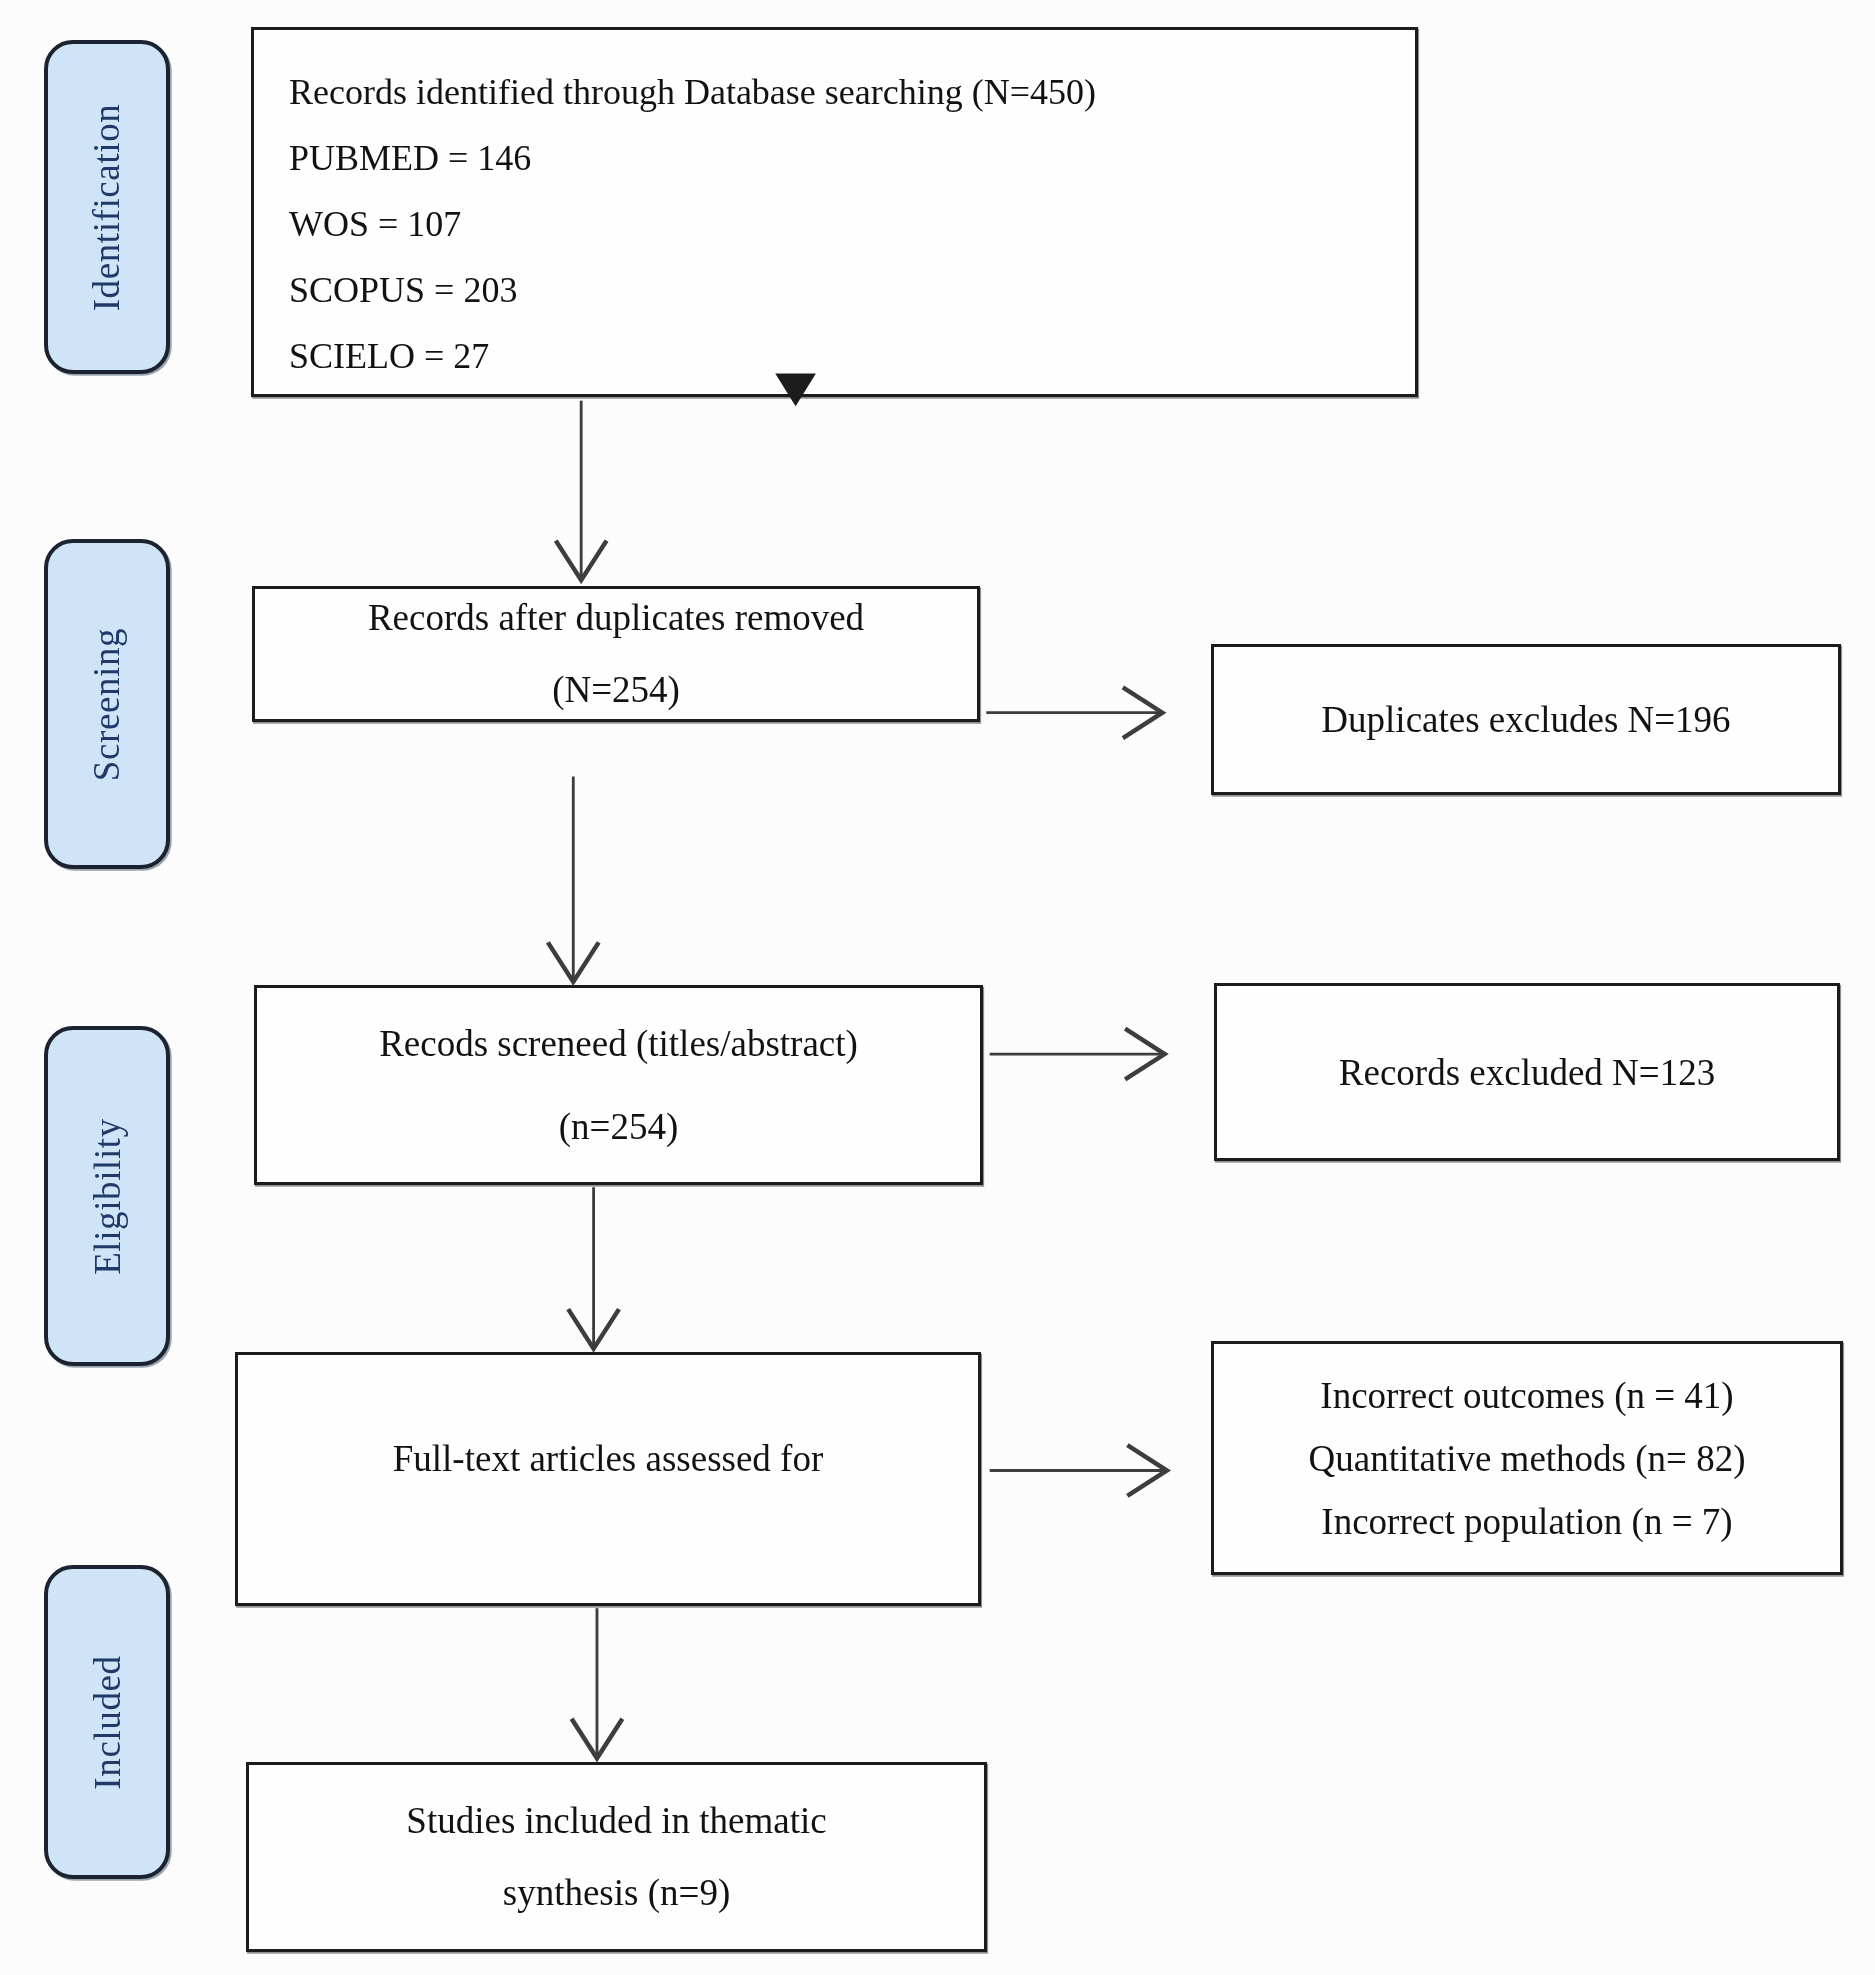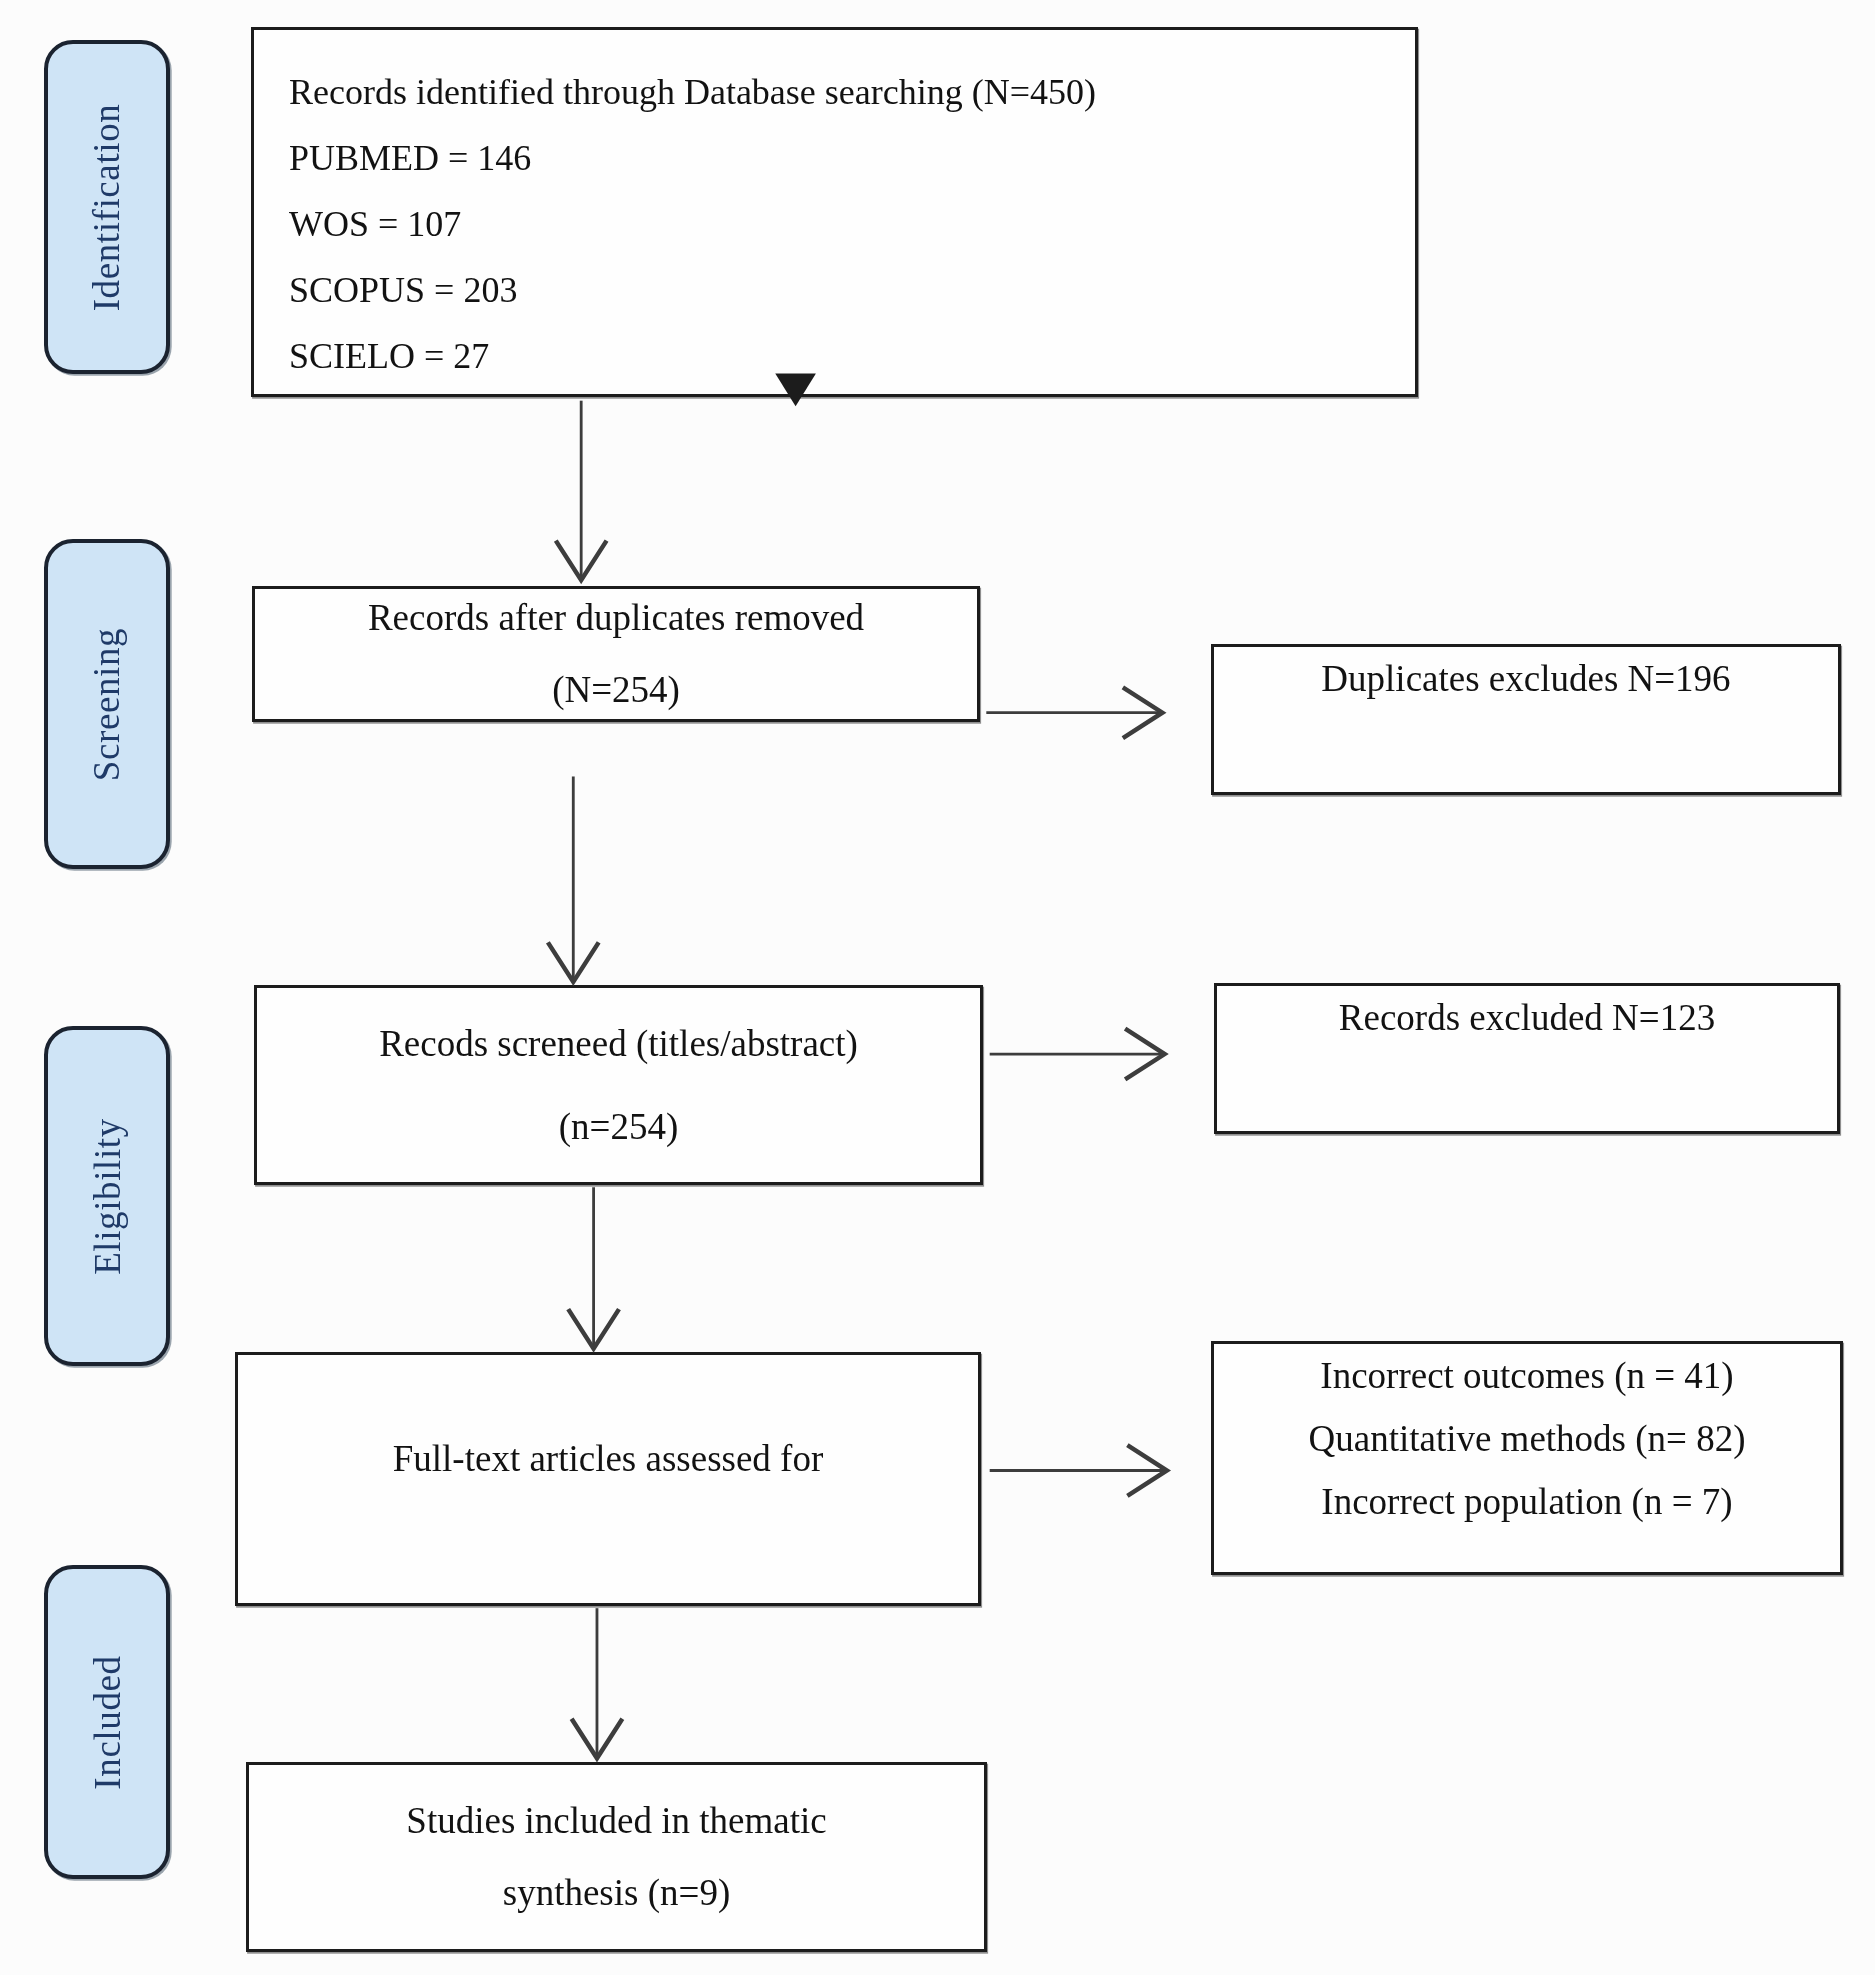--- a/index.html
+++ b/index.html
@@ -64,21 +64,21 @@
     font-size: 36px;
     line-height: 66px;
   }
   .ebox {
     position: absolute;
     background: #fefefe;
     border: 3.4px solid #1c1c1c;
     box-sizing: border-box;
     display: flex;
     flex-direction: column;
-    justify-content: flex-start;
+    justify-content: center;
     align-items: center;
     color: #121212;
     box-shadow: 1.1px 1.7px 0 #8f8f8f;
   }
   .ebox .line {
     font-size: 37px;
     line-height: 63px;
     text-align: center;
     white-space: nowrap;
   }
@@ -130,21 +130,21 @@
 
   <div class="fbox" style="left:246px;top:1762px;width:741px;height:190px;">
     <div class="line">Studies included in thematic</div>
     <div class="line">synthesis (n=9)</div>
   </div>
 
   <div class="ebox" style="left:1211px;top:644px;width:630px;height:151px;">
     <div class="line">Duplicates excludes N=196</div>
   </div>
 
-  <div class="ebox" style="left:1214px;top:983px;width:626px;height:151px;">
+  <div class="ebox" style="left:1214px;top:983px;width:626px;height:178px;">
     <div class="line">Records excluded N=123</div>
   </div>
 
   <div class="ebox" style="left:1211px;top:1341px;width:632px;height:234px;">
     <div class="line">Incorrect outcomes (n = 41)</div>
     <div class="line">Quantitative methods (n= 82)</div>
     <div class="line">Incorrect population (n = 7)</div>
   </div>
 
   <svg class="arrow-layer" width="1875" height="1975" viewBox="0 0 3323 3500">

